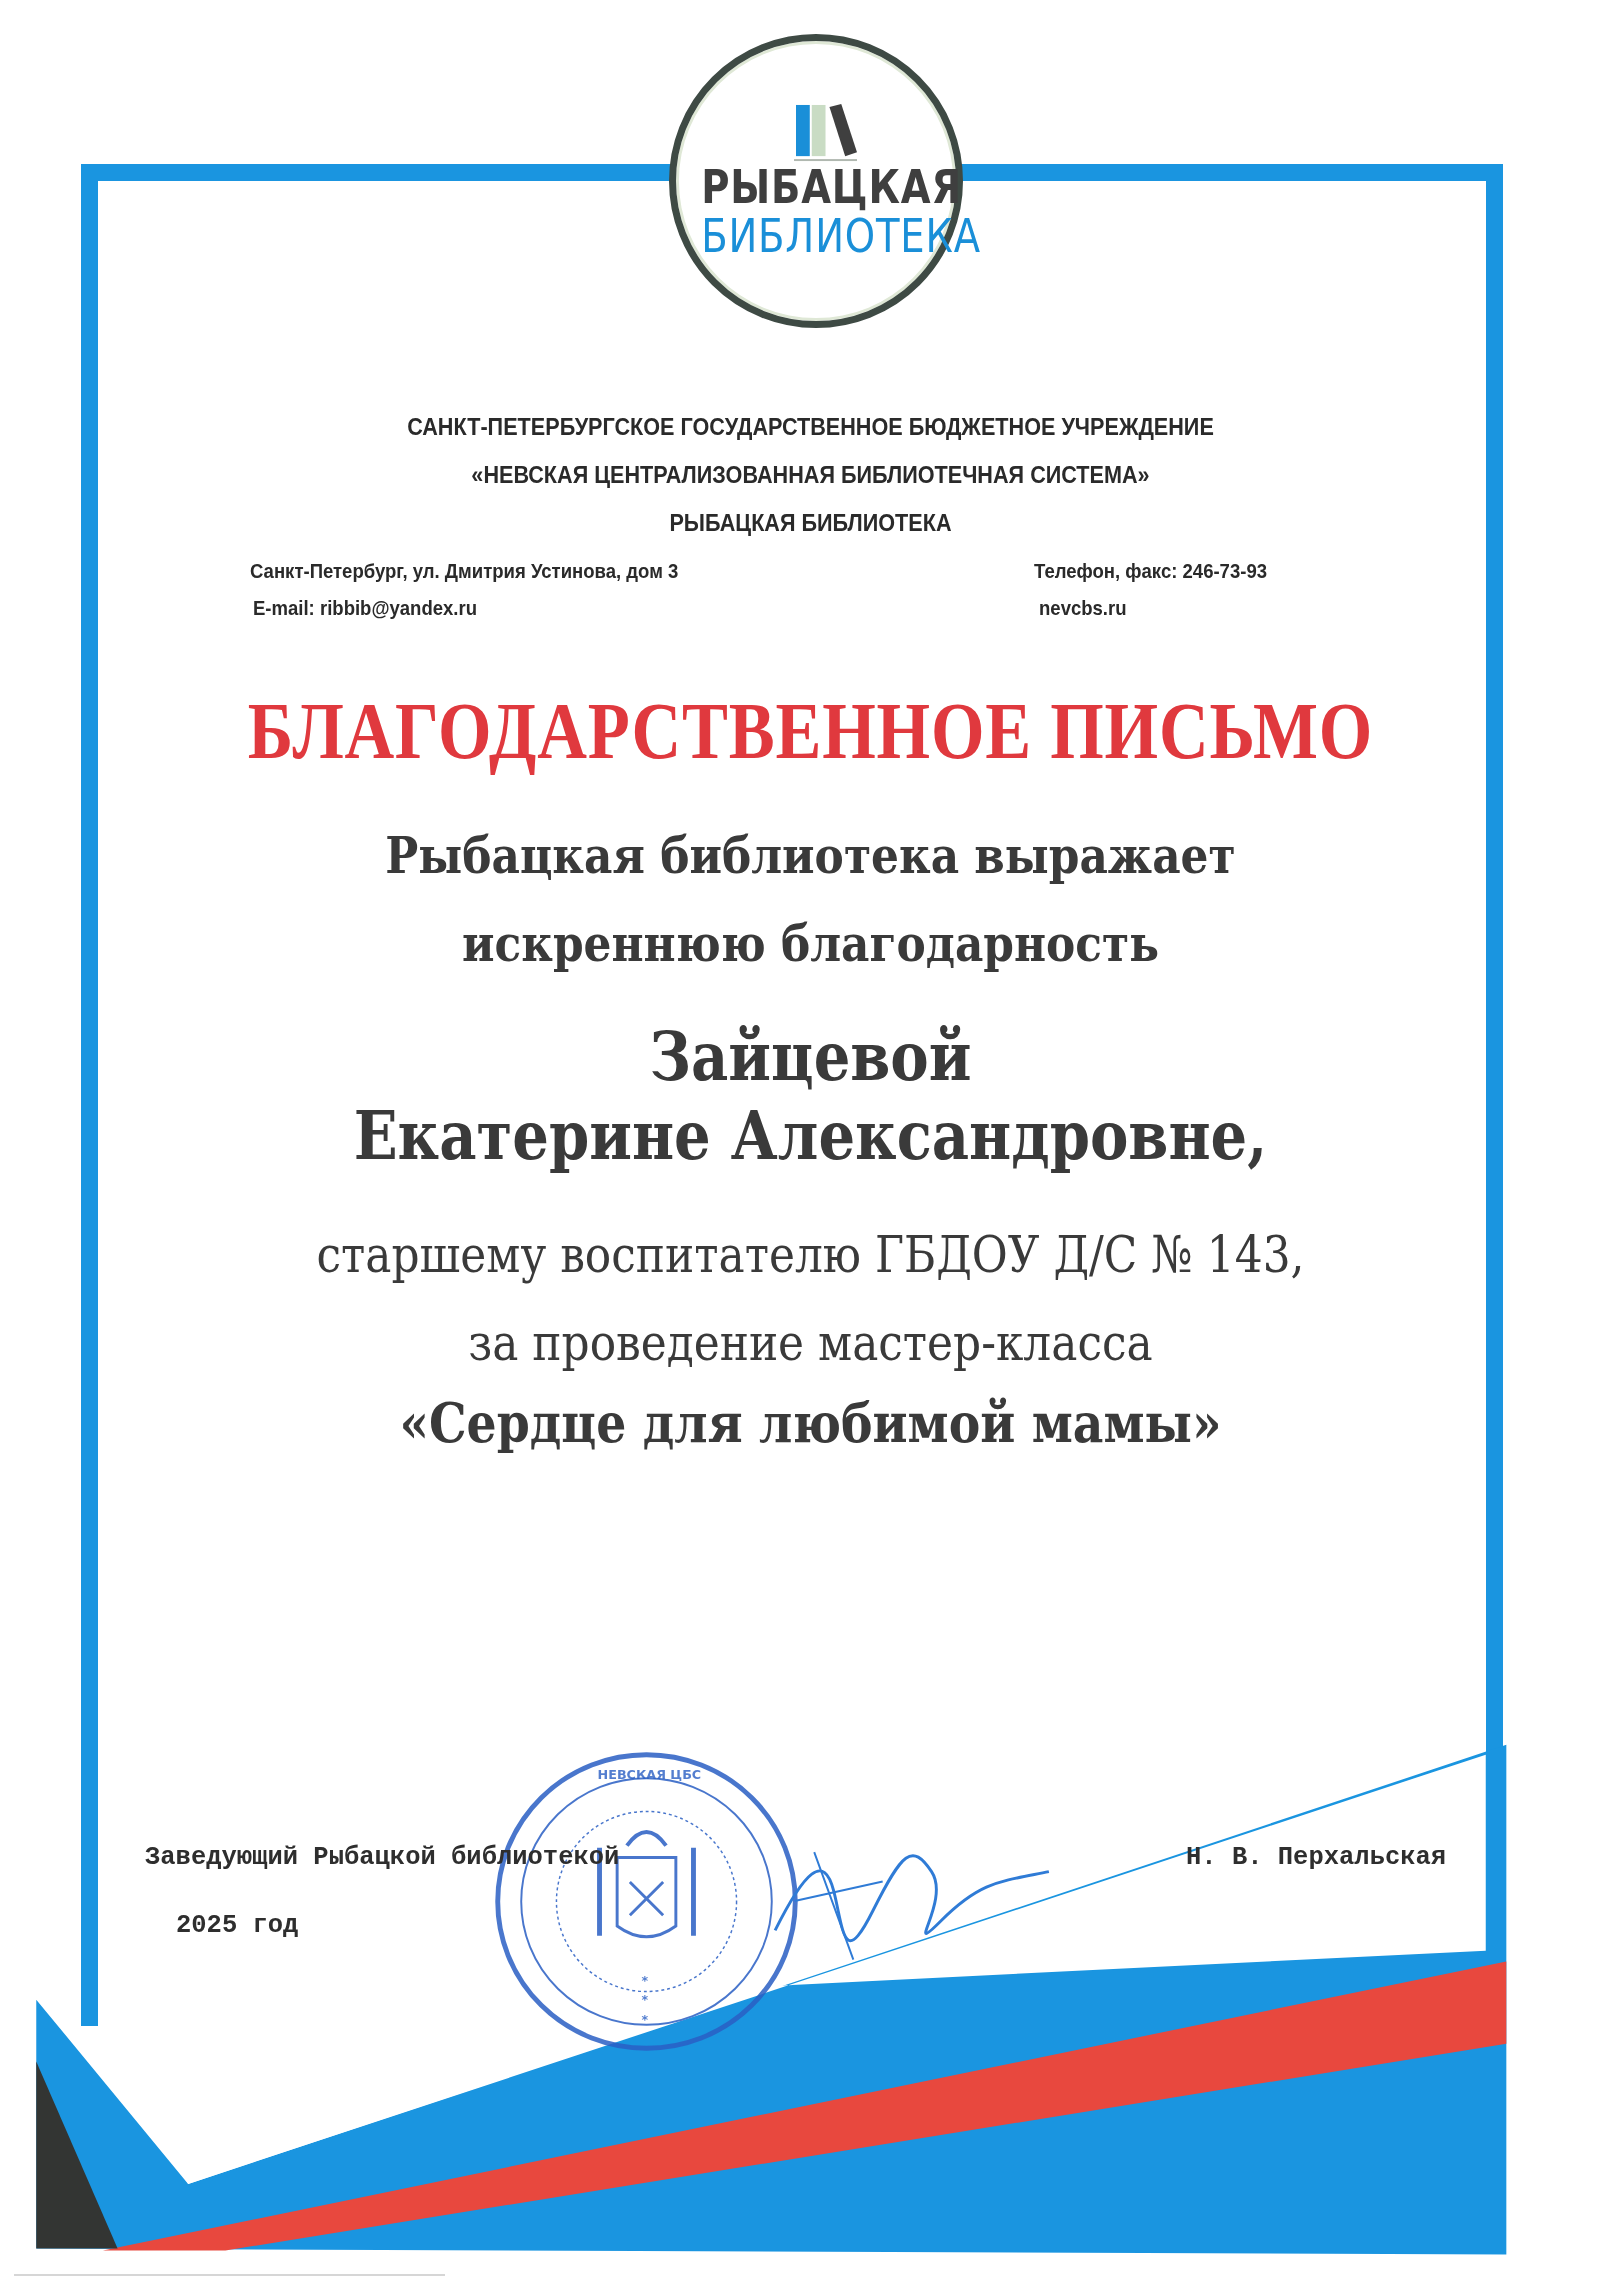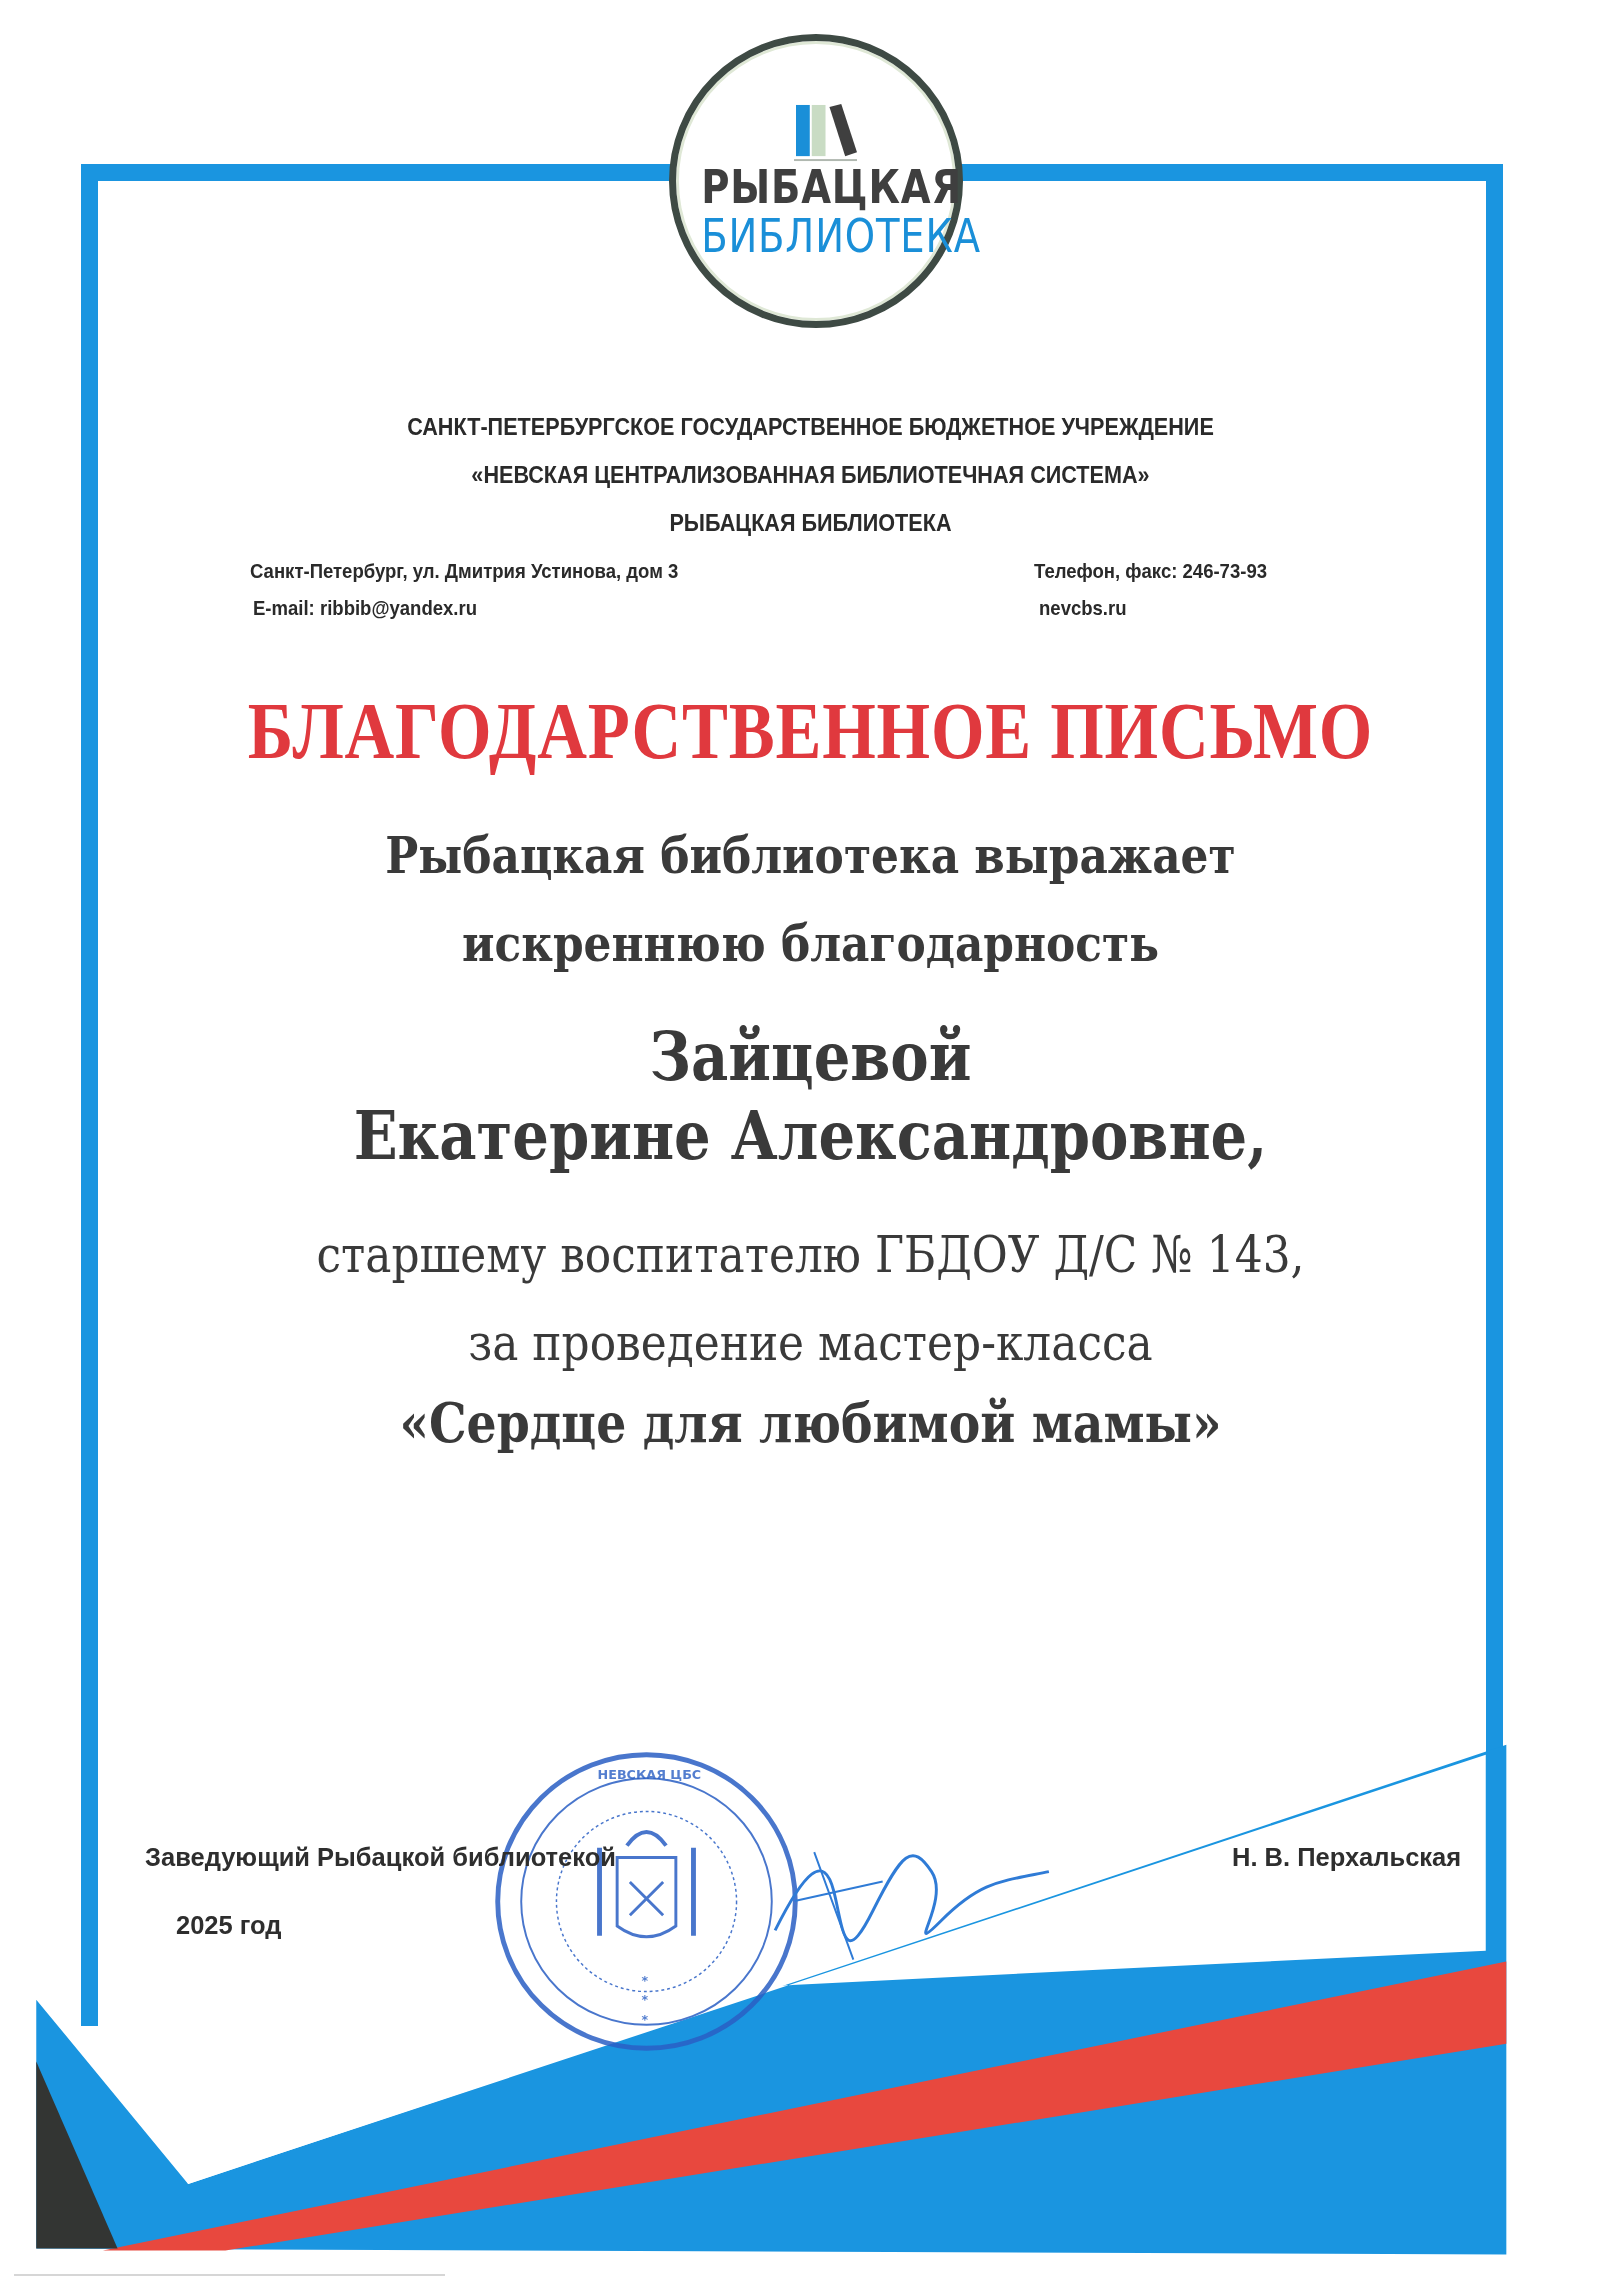--- a/index.html
+++ b/index.html
@@ -22,21 +22,21 @@
     font-family:"Liberation Sans", sans-serif; font-weight:bold; font-size:23.5px; color:#2a2a2a;
     transform:scaleX(0.92); transform-origin:center; }
   .addr { position:absolute; font-family:"Liberation Sans", sans-serif; font-weight:bold;
     font-size:20.6px; color:#2a2a2a; transform:scaleX(0.9); transform-origin:left; white-space:nowrap; }
   .title { position:absolute; left:0; width:1621px; top:686px; text-align:center;
     font-family:"Liberation Serif", serif; font-weight:bold; font-size:80px; color:#e0393e;
     letter-spacing:1px; transform:scaleX(0.86); transform-origin:center; }
   .body-line { position:absolute; left:0; width:1621px; text-align:center;
     font-family:"DejaVu Serif", serif; color:#3a3a3a; transform:scaleX(0.86); transform-origin:center; white-space:nowrap; }
   .b { font-weight:bold; }
-  .sig { position:absolute; font-family:Liberation Sans, sans-serif; font-weight:bold;
+  .sig { position:absolute; font-family:Liberation Mono, monospace; font-weight:bold;
     font-size:25.5px; color:#2e2e2e; white-space:nowrap; }
   .band { position:absolute; left:0; top:0; width:1621px; height:2294px; pointer-events:none; }
   .stamp { position:absolute; left:470px; top:1740px; width:353px; height:323px; }
   .signature { position:absolute; left:765px; top:1813px; width:294px; height:176px; }
   .scanline { position:absolute; left:13.7px; top:2274px; width:431px; height:2px; background:#d6d6d6; }
 </style>
 </head>
 <body>
 
 <div class="frame-top"></div>
@@ -98,14 +98,14 @@
   </g>
 </svg>
 
 <svg class="signature" viewBox="0 0 300 180">
   <path d="M10 120 C40 60, 60 40, 70 80 S 80 160, 110 100 S 150 30, 170 60 S 140 150, 180 110 S 240 70, 290 60" fill="none" stroke="#2f7bd6" stroke-width="3"></path>
   <path d="M50 40 L90 150 M30 90 L120 70" fill="none" stroke="#2f7bd6" stroke-width="2"></path>
 </svg>
 
 <div class="sig" style="left:145px; top:1843px;">Заведующий Рыбацкой библиотекой</div>
 <div class="sig" style="left:145px; top:1911px;margin-left:31px;">2025 год</div>
-<div class="sig" style="left:1232px; top:1843px;">Н. В. Перхальская</div>
+<div class="sig" style="left:1186px; top:1843px;">Н. В. Перхальская</div>
 
 
 </body></html>

